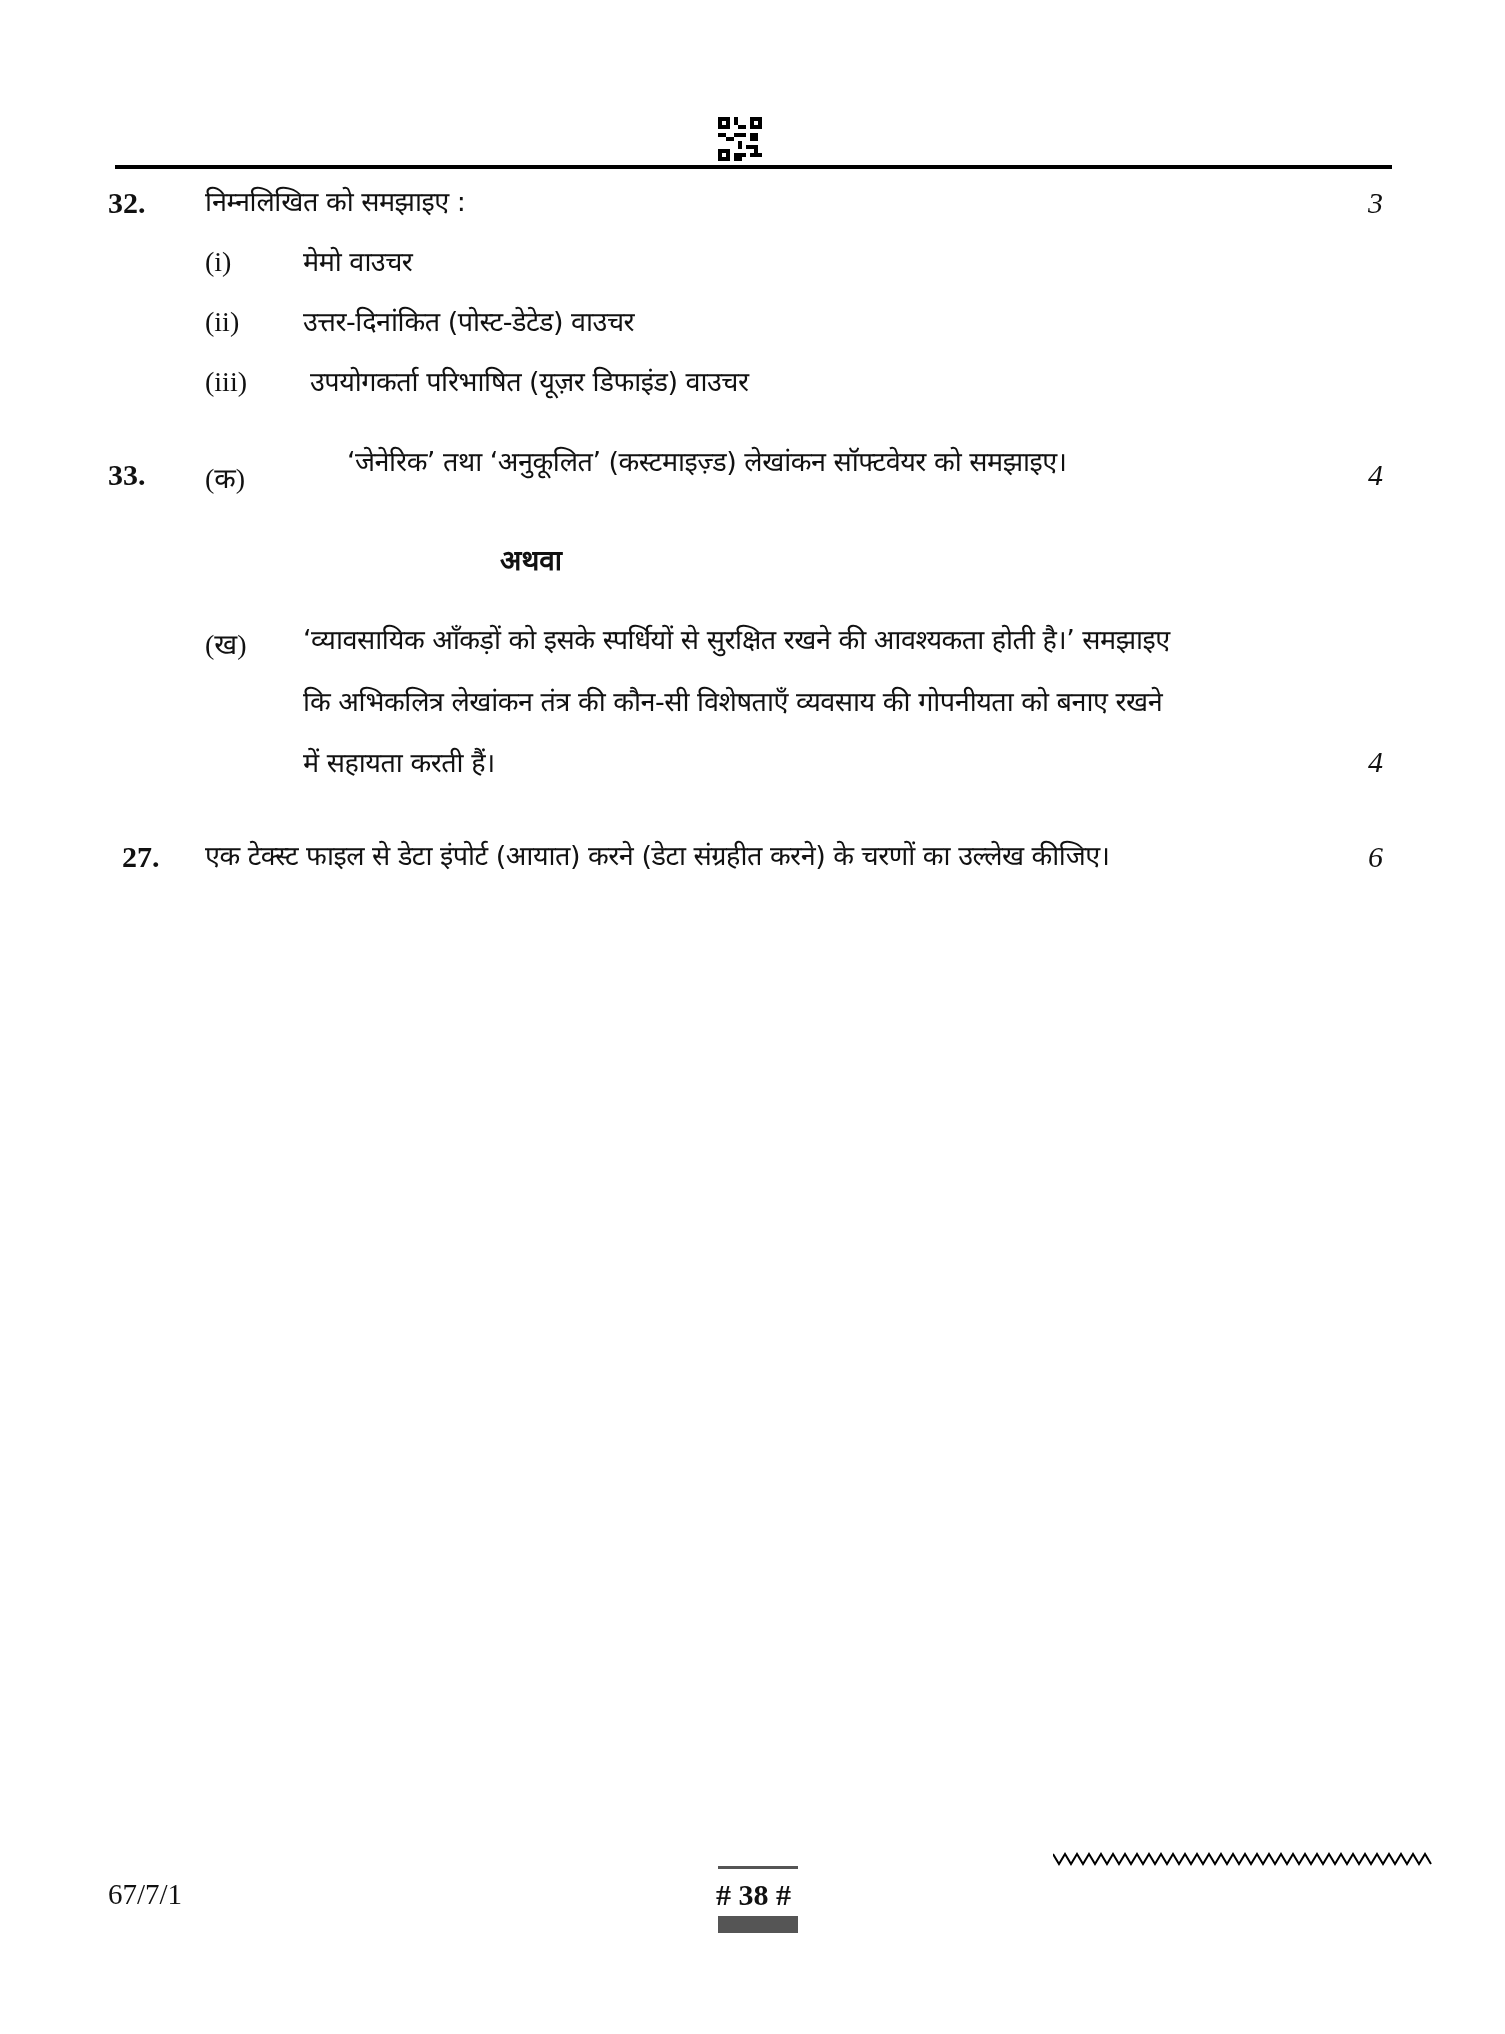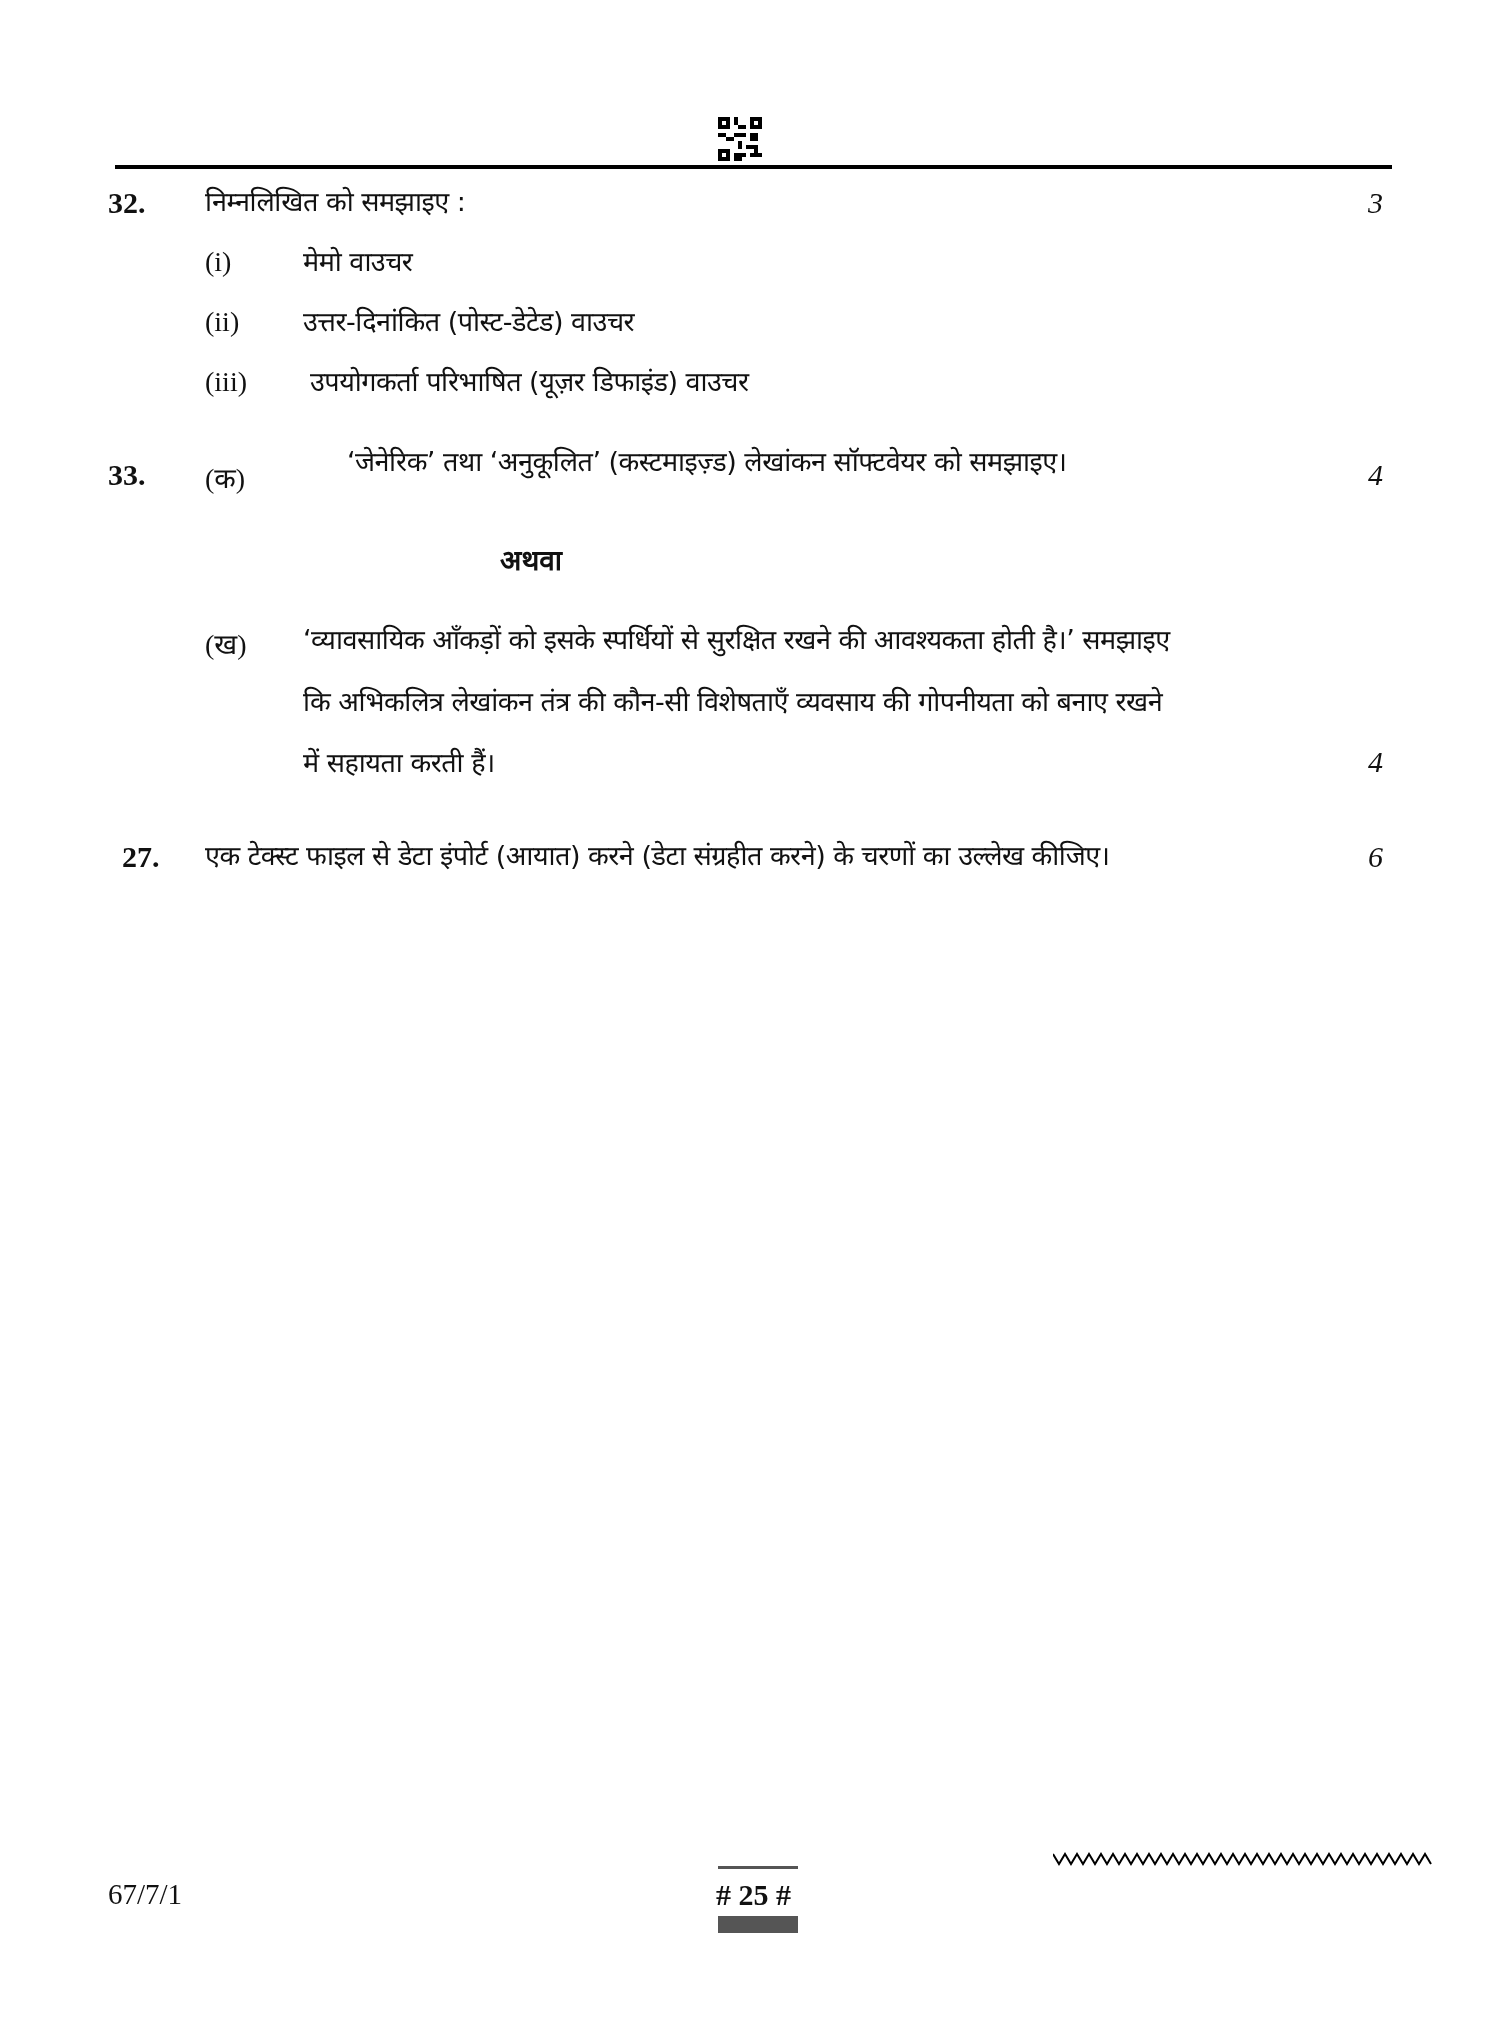--- a/index.html
+++ b/index.html
@@ -78,14 +78,14 @@
 
 <div class="abs" style="left:1053px; top:1850px; width:380px; height:18px;">
   <svg width="380" height="18" viewBox="0 0 380 18">
     <polyline fill="none" stroke="#000" stroke-width="2" points="0,4 6,14 12,4 18,14 24,4 30,14 36,4 42,14 48,4 54,14 60,4 66,14 72,4 78,14 84,4 90,14 96,4 102,14 108,4 114,14 120,4 126,14 132,4 138,14 144,4 150,14 156,4 162,14 168,4 174,14 180,4 186,14 192,4 198,14 204,4 210,14 216,4 222,14 228,4 234,14 240,4 246,14 252,4 258,14 264,4 270,14 276,4 282,14 288,4 294,14 300,4 306,14 312,4 318,14 324,4 330,14 336,4 342,14 348,4 354,14 360,4 366,14 372,4 378,14"></polyline>
   </svg>
 </div>
 
 <div class="abs footer-code" style="left:108px; top:1878px;">67/7/1</div>
 
 <div class="abs bar-thin" style="left:718px; top:1866px; width:80px; height:3px;"></div>
-<div class="abs pg" style="left:716px; top:1878px;"># 25 #</div>
+<div class="abs pg" style="left:716px; top:1878px;"># 38 #</div>
 <div class="abs bar-thick" style="left:718px; top:1916px; width:80px; height:17px;"></div>
 
 </body></html>

